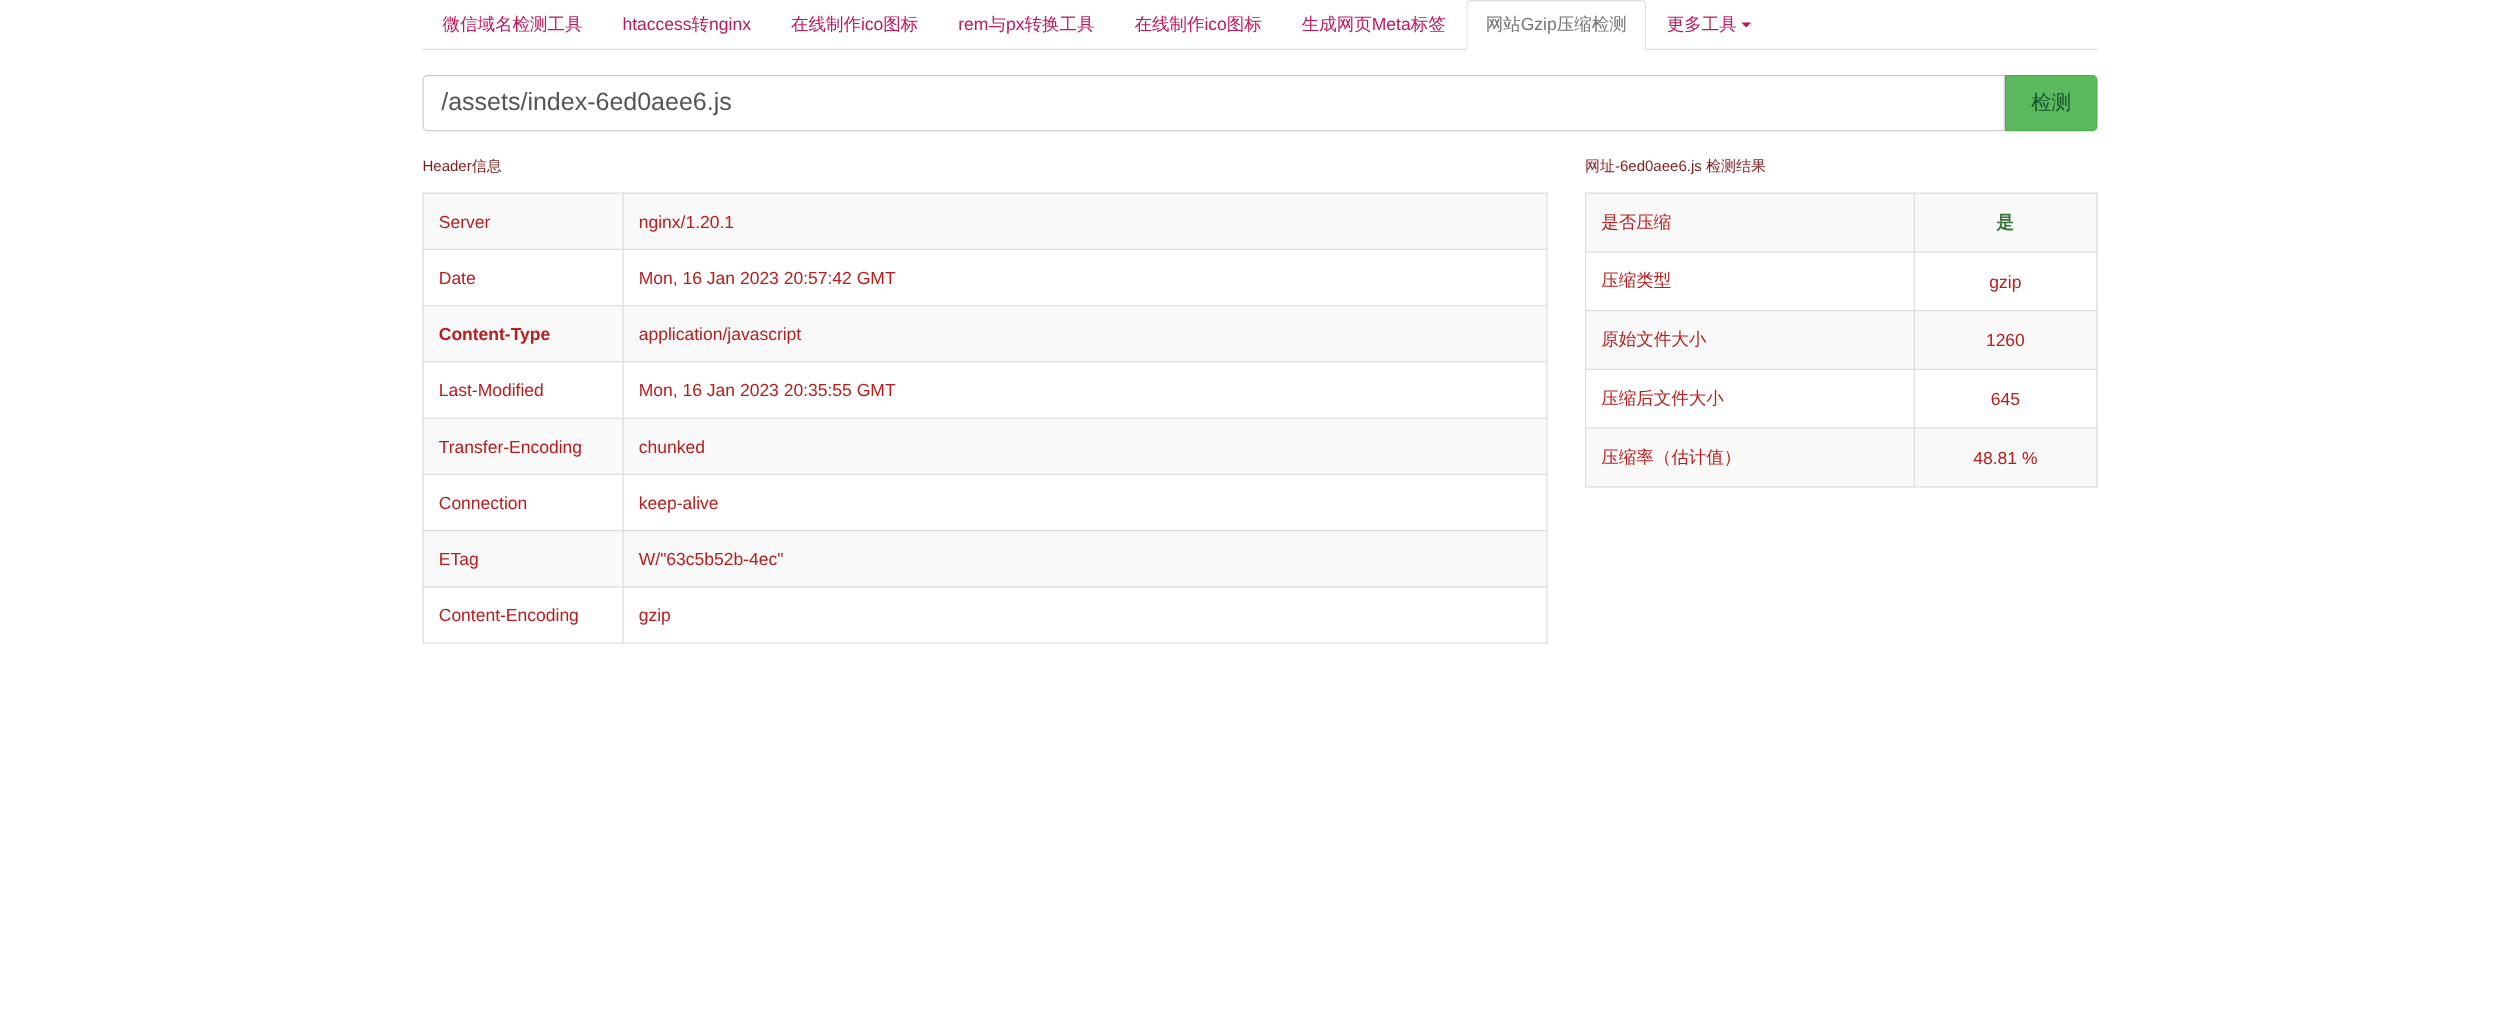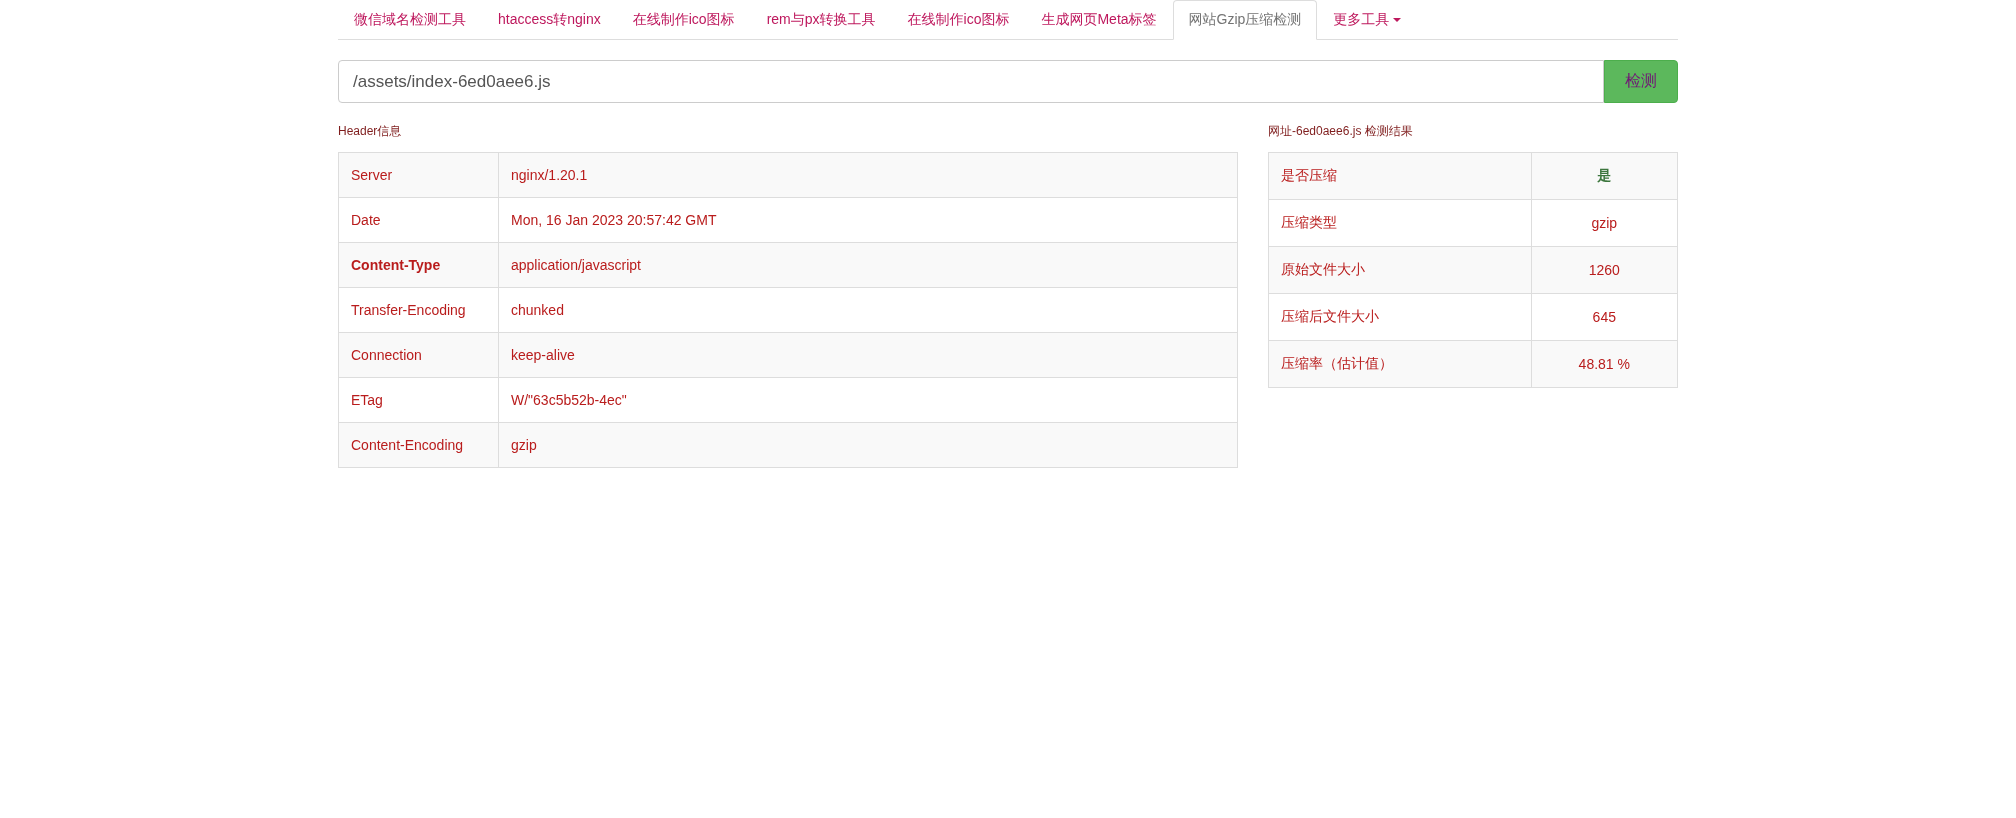--- a/index.html
+++ b/index.html
@@ -32,31 +32,31 @@
   border-top: 4px solid;
   border-right: 4px solid transparent;
   border-left: 4px solid transparent;
 }
 
 
 .input-group { display: flex; margin: 20px 0; }
 .input-group input {
   flex: 1;
   padding: 10px 14px;
-  font-size: 17px;
+  font-size: 20px;
   border: 1px solid #ccc;
   border-radius: 4px 0 0 4px;
   outline: none;
   color: #555;
 }
 .input-group button {
   padding: 10px 20px;
   font-size: 16px;
   background: #5cb85c;
-  color: #701a75;
+  color: #14532d;
   border: 1px solid #4cae4c;
   border-radius: 0 4px 4px 0;
   cursor: pointer;
 }
 
 
 .row { display: flex; gap: 30px; }
 .col-left { flex: 0 0 900px; }
 .col-right { flex: 1; }
 
@@ -123,20 +123,24 @@
             </tr>
             <tr>
               <td style="width: 160px; margin-top: 40px;">Date</td>
               <td>Mon, 16 Jan 2023 20:57:42 GMT</td>
             </tr>
             <tr>
               <td style="width: 160px; font-weight: bold;">Content-Type</td>
               <td>application/javascript</td>
             </tr>
             <tr>
+              <td style="width: 160px;">Last-Modified</td>
+              <td>Mon, 16 Jan 2023 20:35:55 GMT</td>
+            </tr>
+            <tr>
               <td style="width: 160px;">Transfer-Encoding</td>
               <td>chunked</td>
             </tr>
             <tr>
               <td style="width: 160px;">Connection</td>
               <td>keep-alive</td>
             </tr>
             <tr>
               <td style="width: 160px;">ETag</td>
               <td>W/"63c5b52b-4ec"</td>

